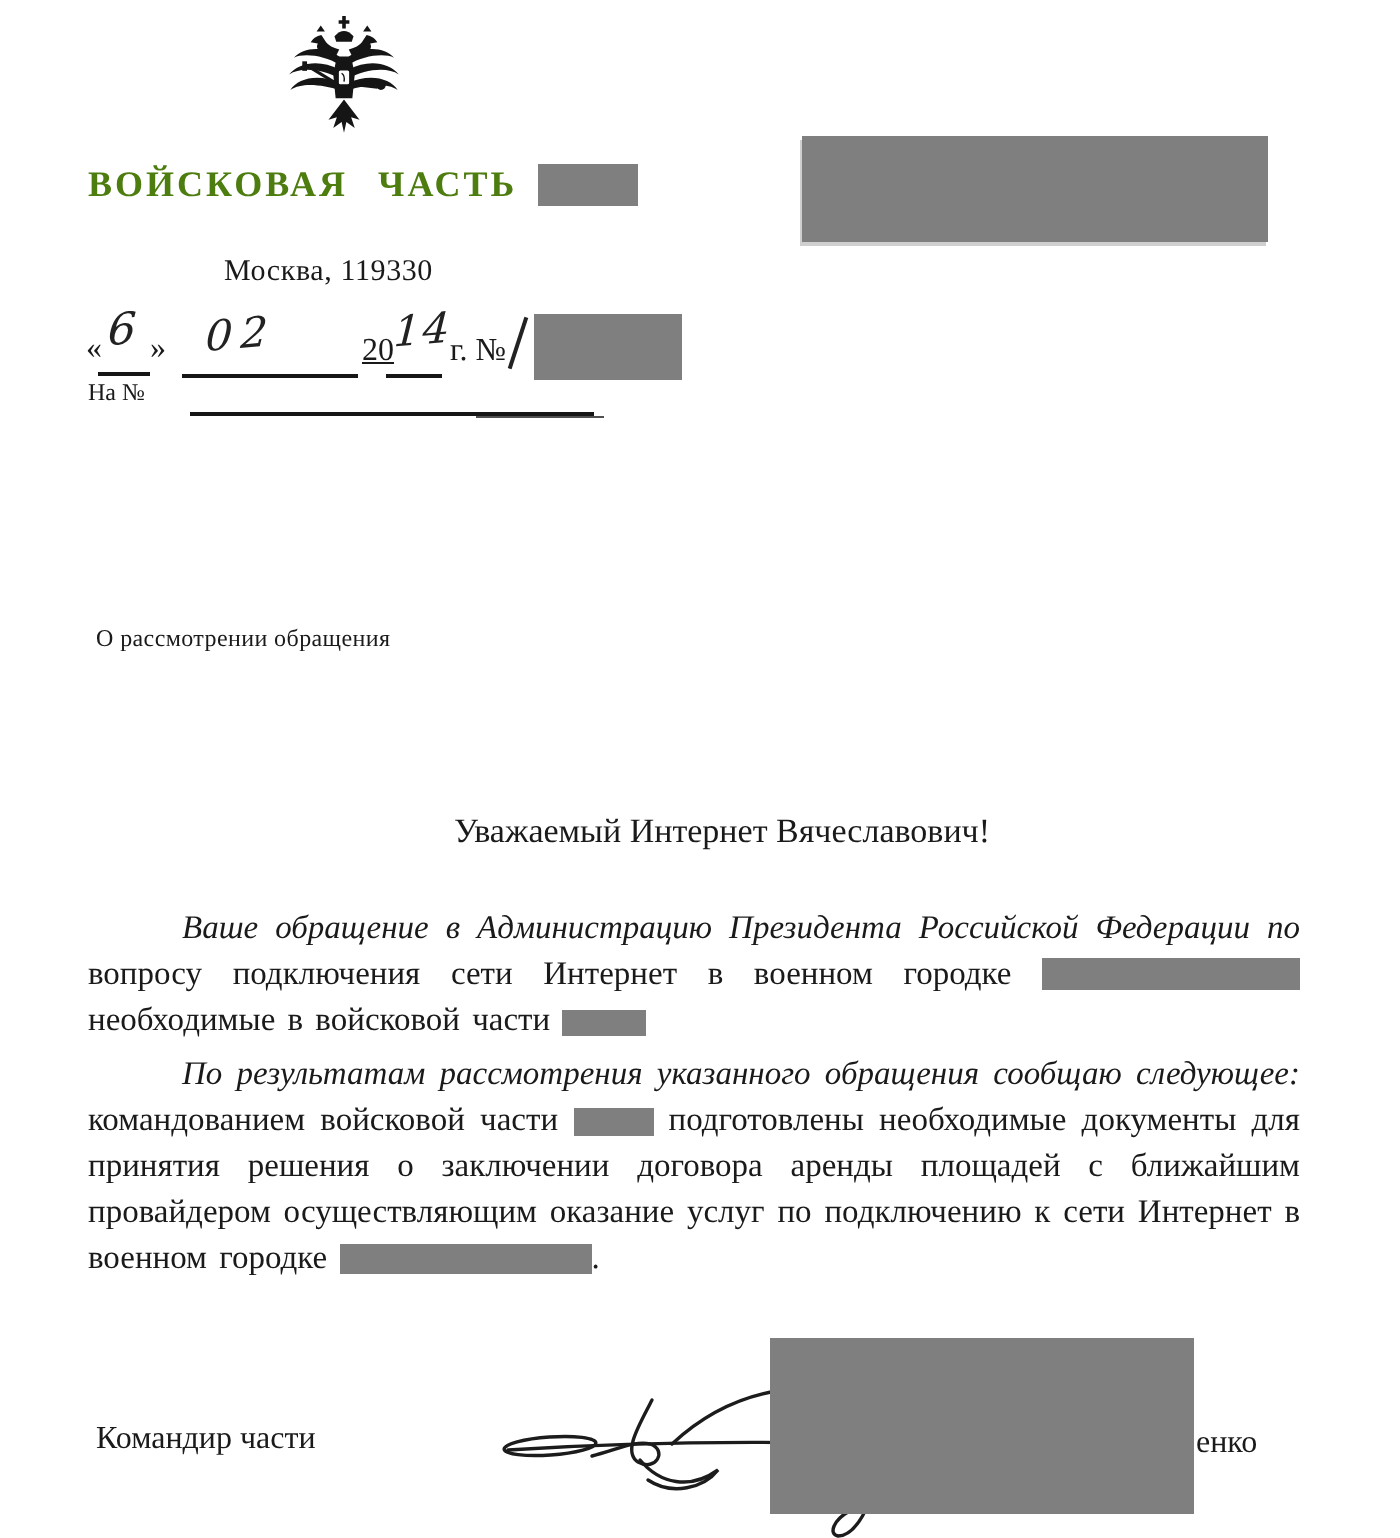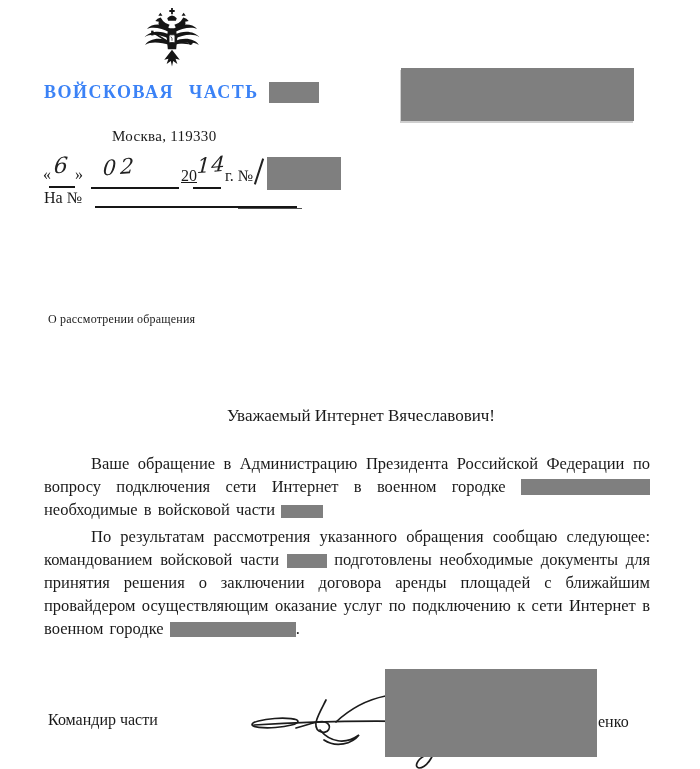--- a/index.html
+++ b/index.html
@@ -8,21 +8,21 @@
     font-family:"Liberation Serif","DejaVu Serif",serif;color:#1a1a1a;
     overflow:hidden;
   }
   .abs{position:absolute;}
 
   
   .emblem{left:142px;top:8px;width:60px;height:62px;}
   .org-row{left:44px;top:82px;display:flex;align-items:center;}
   .org-name{
     font-size:18px;font-weight:bold;letter-spacing:1.5px;word-spacing:9px;
-    white-space:nowrap;color:#3b82f6;
+    white-space:nowrap;color:#4d7c0f;
   }
   .redact{background:#7f7f7f;display:inline-block;}
   .redact-org{width:50px;height:21px;margin-left:10px;}
   .address{left:112px;top:128px;width:112px;font-size:15px;white-space:nowrap;letter-spacing:.3px;}
   .box-top-right{left:401px;top:68px;width:233px;height:53px;box-shadow:-1px 2px 0 #cfcfcf;}
 
   
   .dl{font-size:16px;white-space:nowrap;}
   .hw{
     font-family:"DejaVu Serif",serif;font-style:italic;color:#222;
@@ -37,34 +37,34 @@
   .u-year{left:193px;top:187px;width:28px;}
   .hw-numstroke{
     left:258px;top:158px;width:2px;height:27px;background:#222;
     transform:rotate(18deg);
   }
   .box-date{left:267px;top:157px;width:74px;height:33px;}
   .q-open{left:43px;top:166px;}
   .q-close{left:75px;top:166px;}
   .yr-pre{left:181px;top:167px;text-decoration:underline;}
   .yr-lbl{left:225px;top:167px;}
-  .na-line{left:44px;top:189px;font-size:16px;text-align:center;}
+  .na-line{left:44px;top:189px;font-size:12px;text-align:center;}
   .u-na{left:95px;top:206px;width:202px;height:2px;}
   .u-na2{left:238px;top:208px;width:64px;height:1px;opacity:.75;}
 
   
   .subject{left:48px;top:312px;font-size:12px;letter-spacing:.2px;}
   .salutation{left:227px;top:406px;font-size:17px;}
 
   
   .body-block{left:44px;top:452px;width:606px;font-size:16.5px;}
   .line{line-height:23px;height:23px;overflow:hidden;word-spacing:2px;}
   .line.j{text-align:justify;}
   .line.j::after{content:"";display:inline-block;width:100%;height:0;}
-  .line.ind{text-indent:47px;}
+  .line.ind{text-indent:47px;font-style:italic;}
   .line.p2{margin-top:4px;}
   .redact-in{vertical-align:-3px;}
   .r-gorodok1{width:129px;height:16px;}
   .r-chast1{width:42px;height:13px;}
   .r-chast2{width:40px;height:14px;}
   .r-gorodok2{width:126px;height:15px;}
 
   
   .commander{left:48px;top:711px;font-size:16px;}
   .sig-svg{left:240px;top:678px;width:220px;height:91px;}

